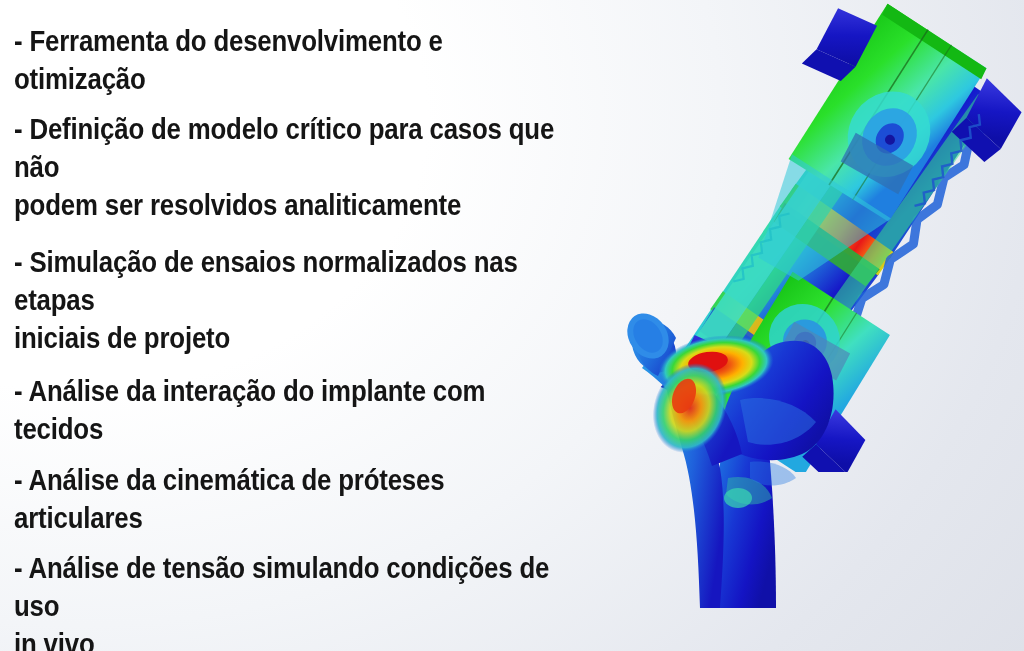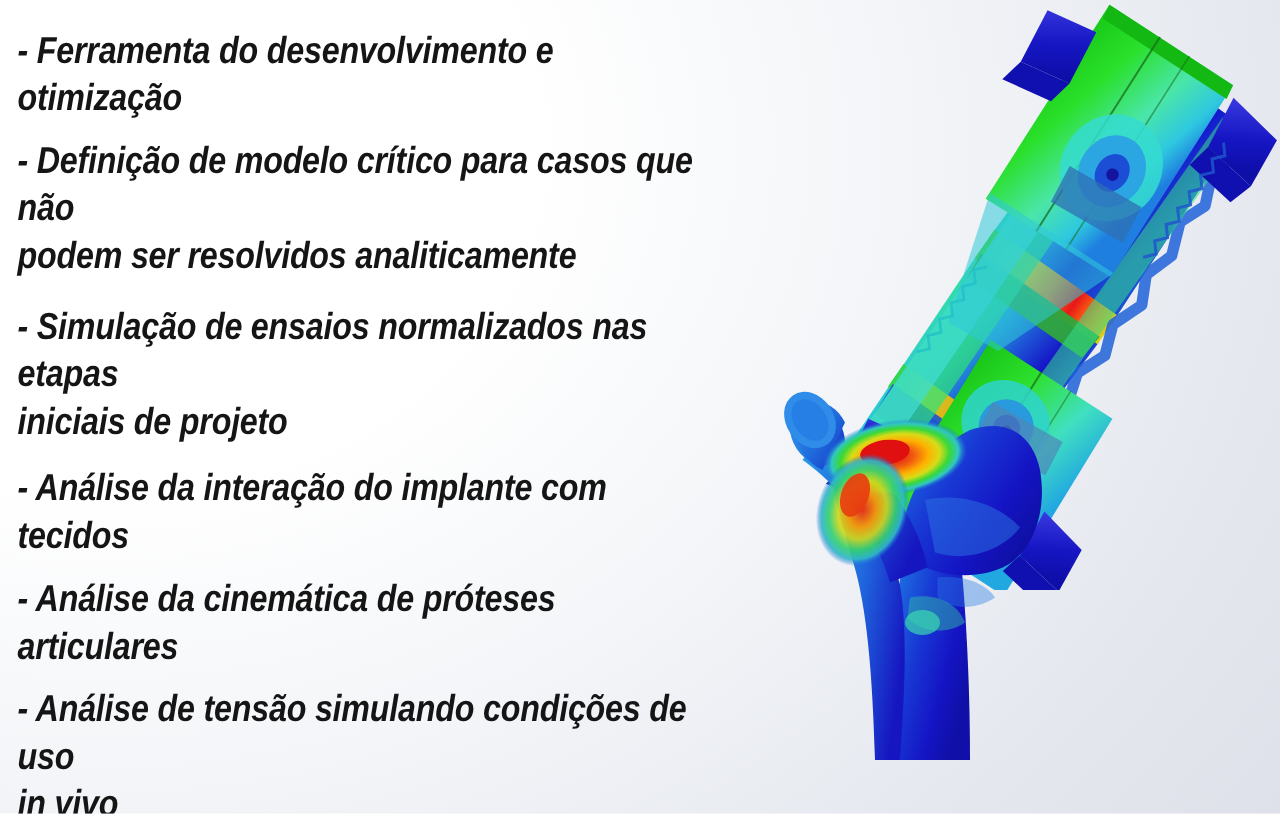--- a/index.html
+++ b/index.html
@@ -10,21 +10,21 @@
     background:#ffffff;
   }
   .slide{
     position:relative;width:1024px;height:651px;overflow:hidden;
     background:
       radial-gradient(120% 150% at 8% 18%, #ffffff 0%, #ffffff 28%, #f3f5f8 52%, #e4e7ee 78%, #dcdfe7 100%);
   }
   
   .bullets{
     position:absolute;left:0;top:0;width:660px;height:478px;
-    padding:18px 0 0 14px;box-sizing:border-box;font-style:italic;
+    padding:18px 0 0 14px;box-sizing:border-box;
   }
   .bullet{
     color:#151515;
     font-family:"Liberation Sans Narrow","Liberation Sans", sans-serif;
     font-weight:bold;
     font-size:30px;
     line-height:38px;
     letter-spacing:-0.2px;
     transform:scaleX(0.86);
     transform-origin:left top;

